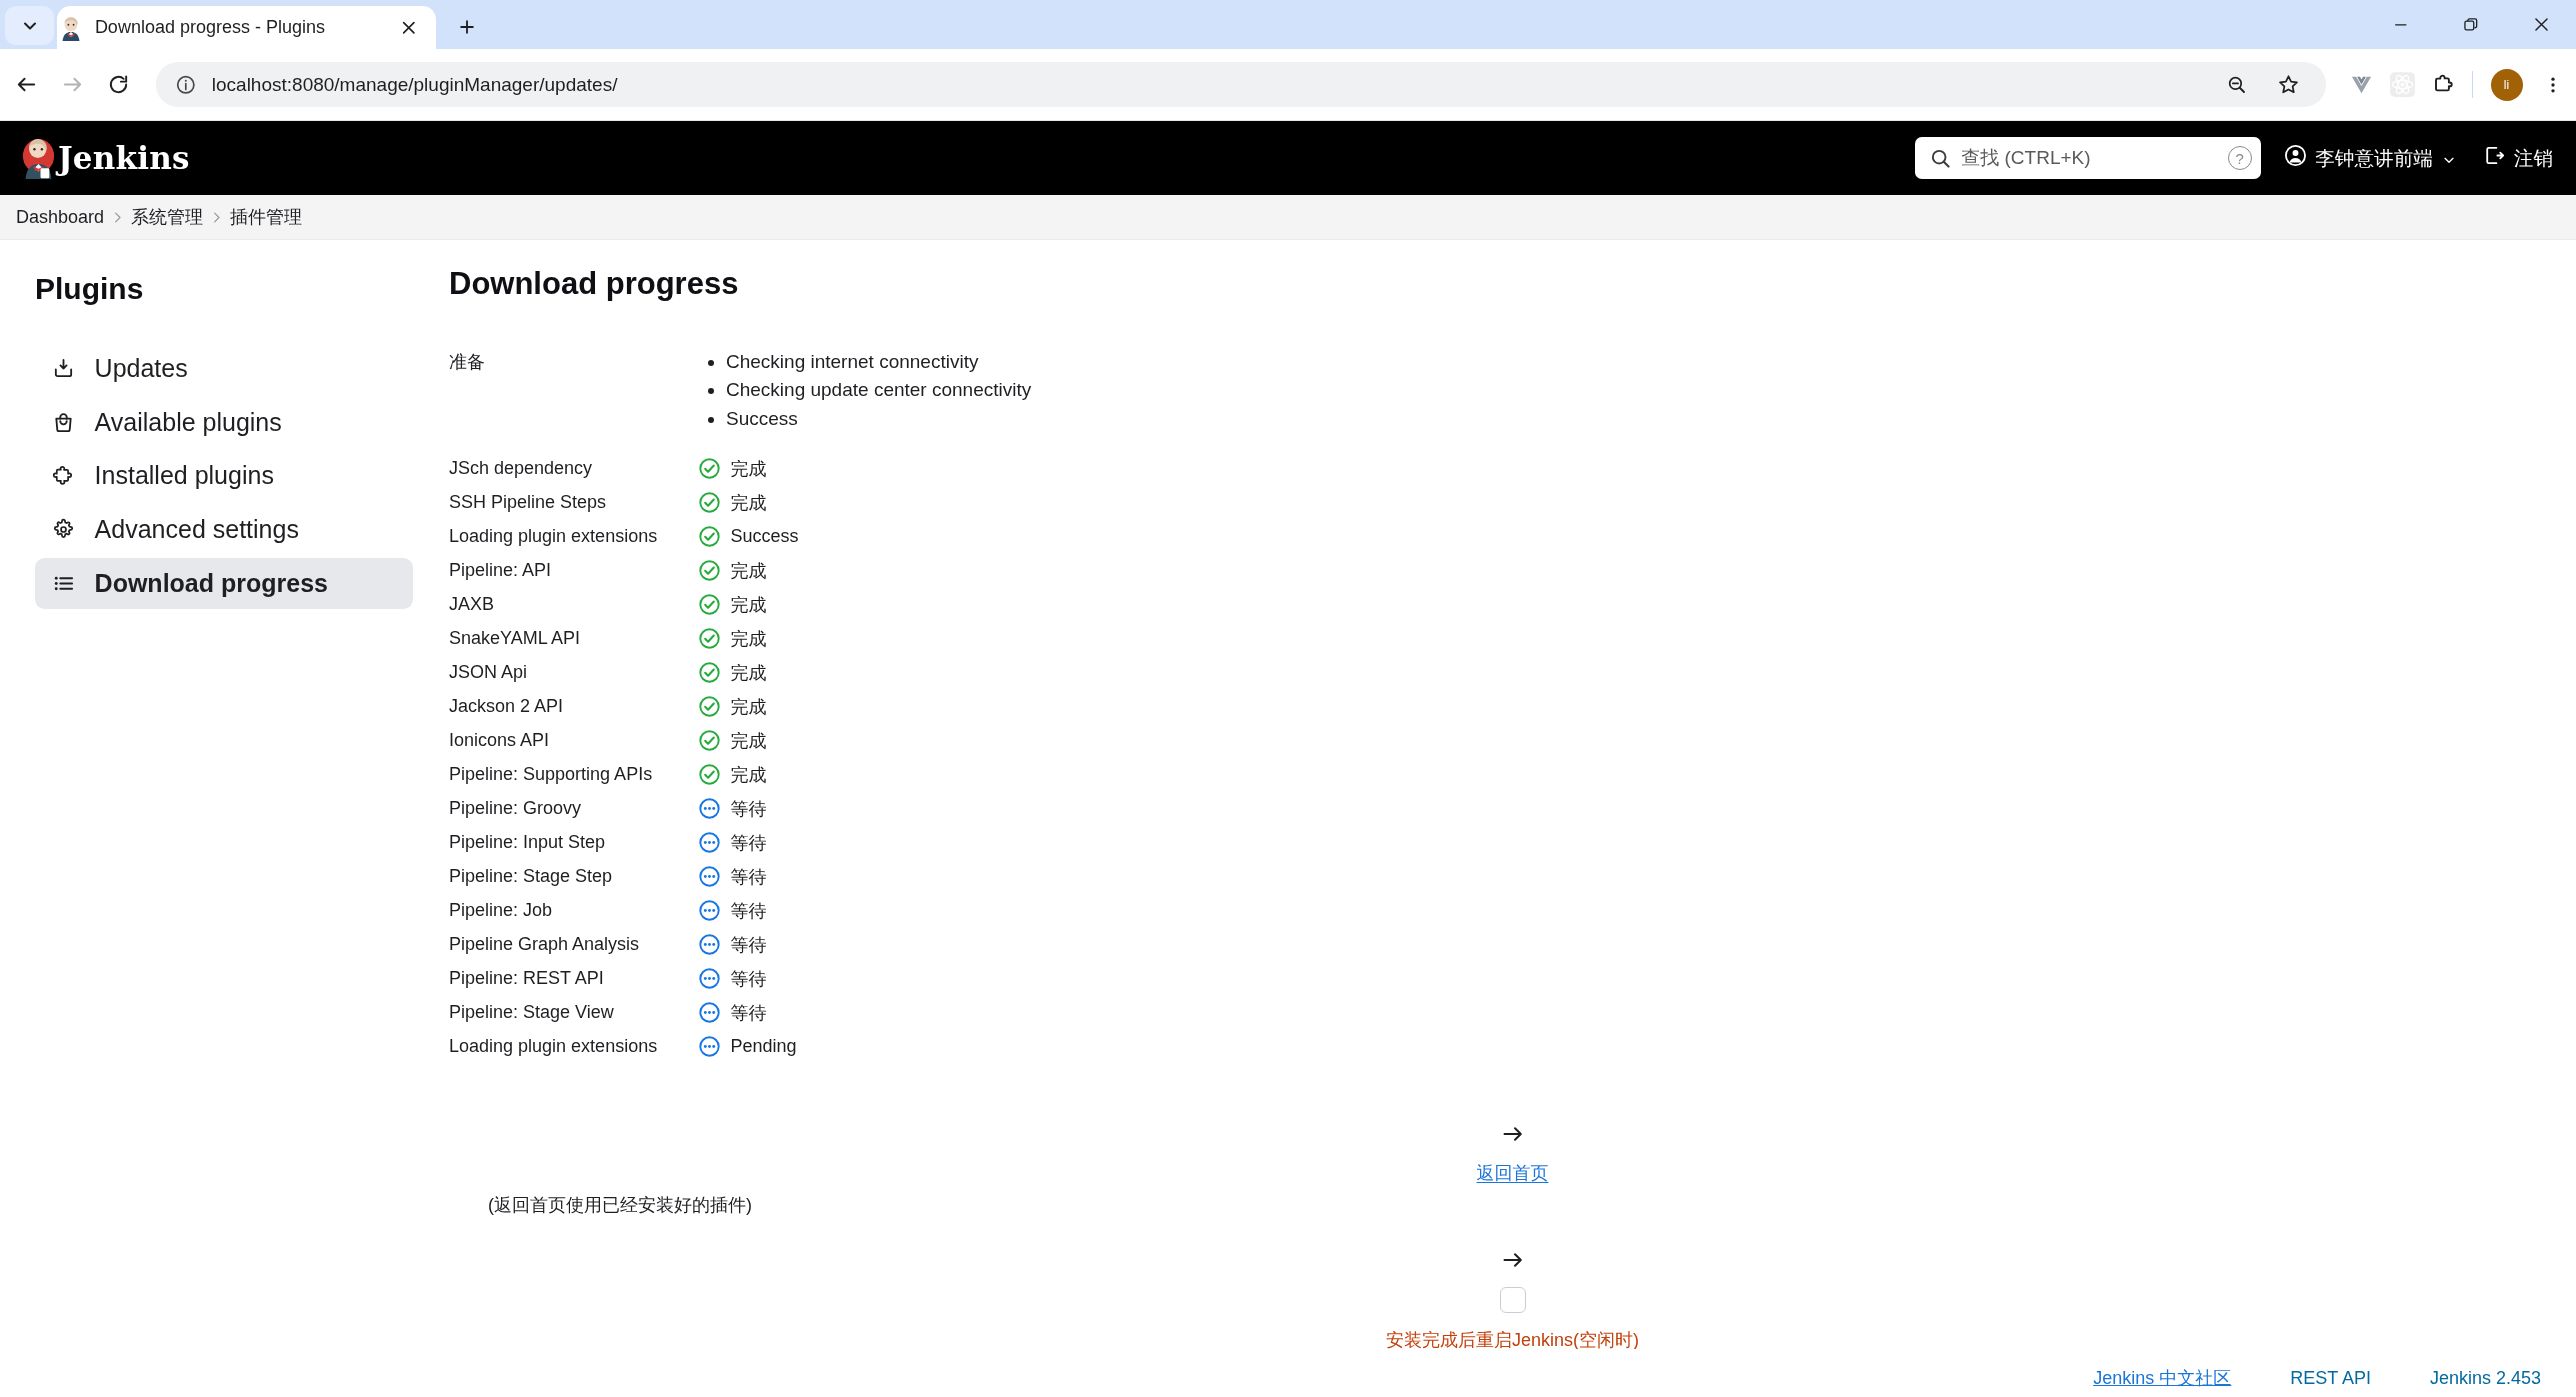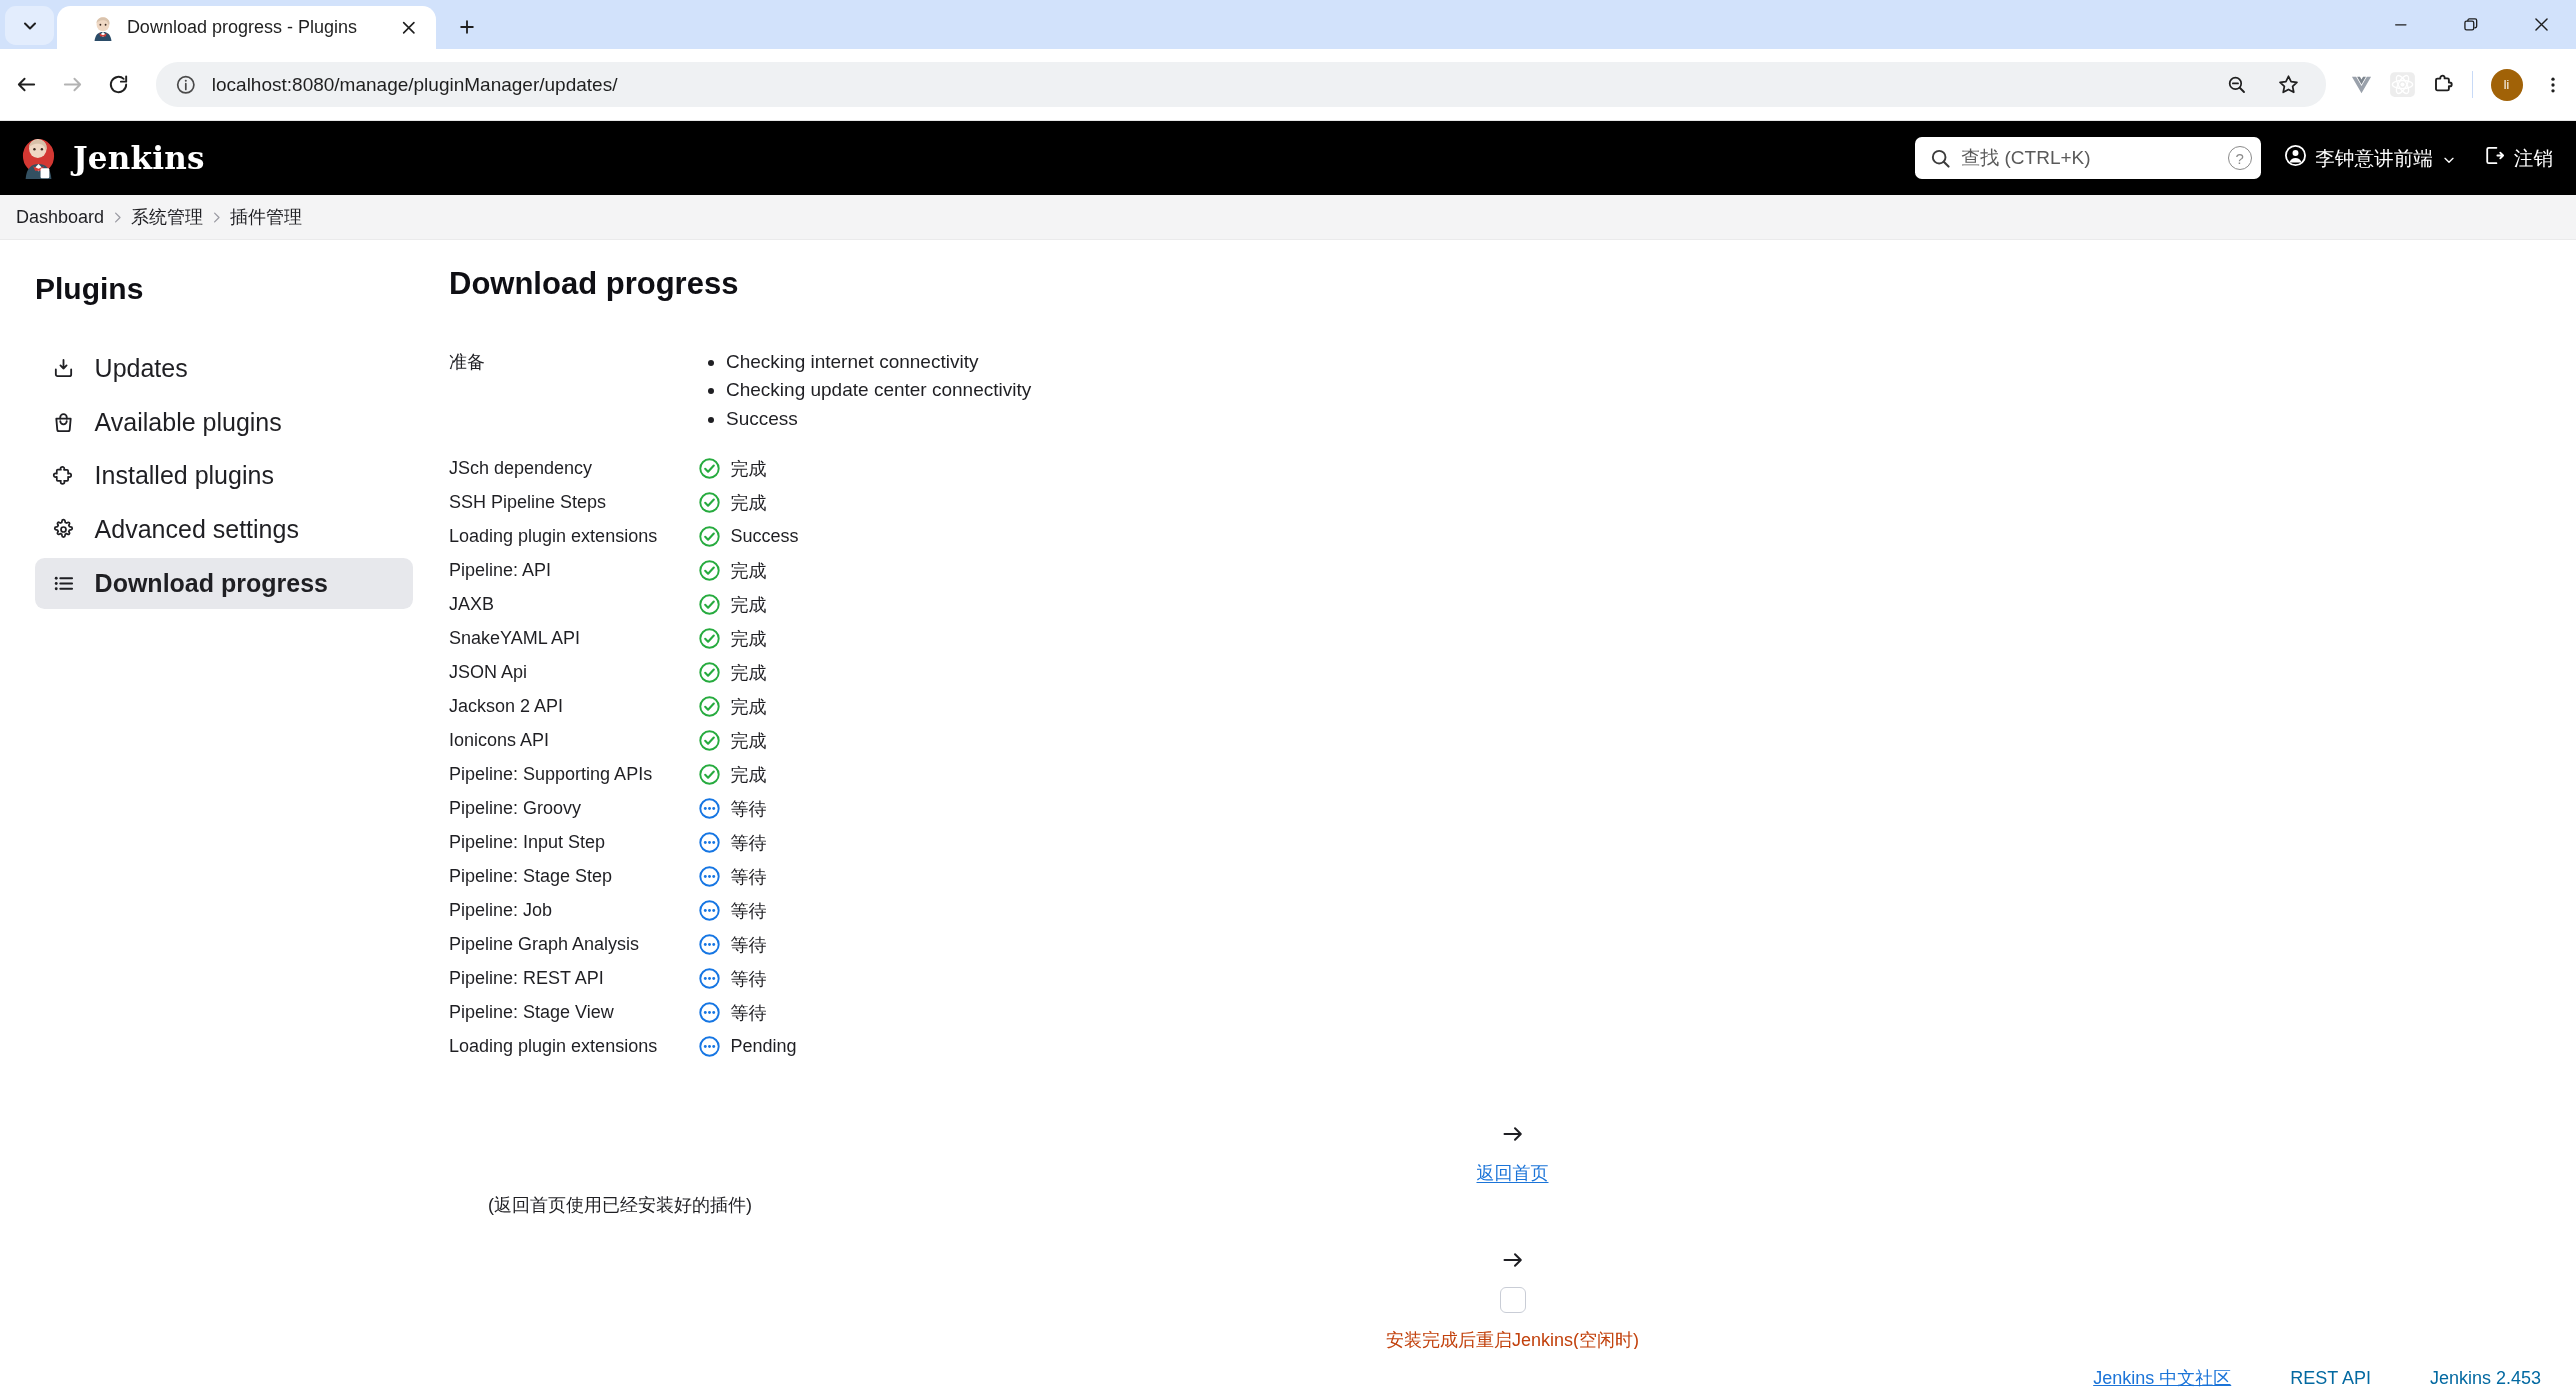--- a/index.html
+++ b/index.html
@@ -27,21 +27,21 @@
     margin-bottom: 4px;
     margin-right: 2.7px;
   }
   .tab-list-btn svg { width: 20px; height: 20px; }
   .tab {
     height: 43px;
     background: #ffffff;
     border-radius: 13.5px 13.5px 0 0;
     display: flex;
     align-items: center;
-    padding: 0 12px 0 33px;
+    padding: 0 12px 0 1px;
     min-width: 379px;
     max-width: 379px;
     position: relative;
   }
   .tab-favicon {
     width: 26px; height: 26px;
     flex: 0 0 26px;
     margin-right: 10.8px;
     position: relative;
   }
@@ -147,21 +147,21 @@
   .jk-header {
     height: 74px;
     background: #000000;
     display: flex;
     align-items: center;
     padding: 0 23px 0 20px;
   }
   .jk-logo-wrap {
     display: flex;
     align-items: center;
-    gap: 16px;
+    gap: 1px;
     flex: 0 0 auto;
   }
   .jk-logo-mark { width: 37px; height: 42px; flex: 0 0 37px; }
   .jk-logo-text {
     font-family: "DejaVu Serif", serif;
     font-weight: bold;
     font-size: 31px;
     color: #ffffff;
     letter-spacing: 0.2px;
   }

